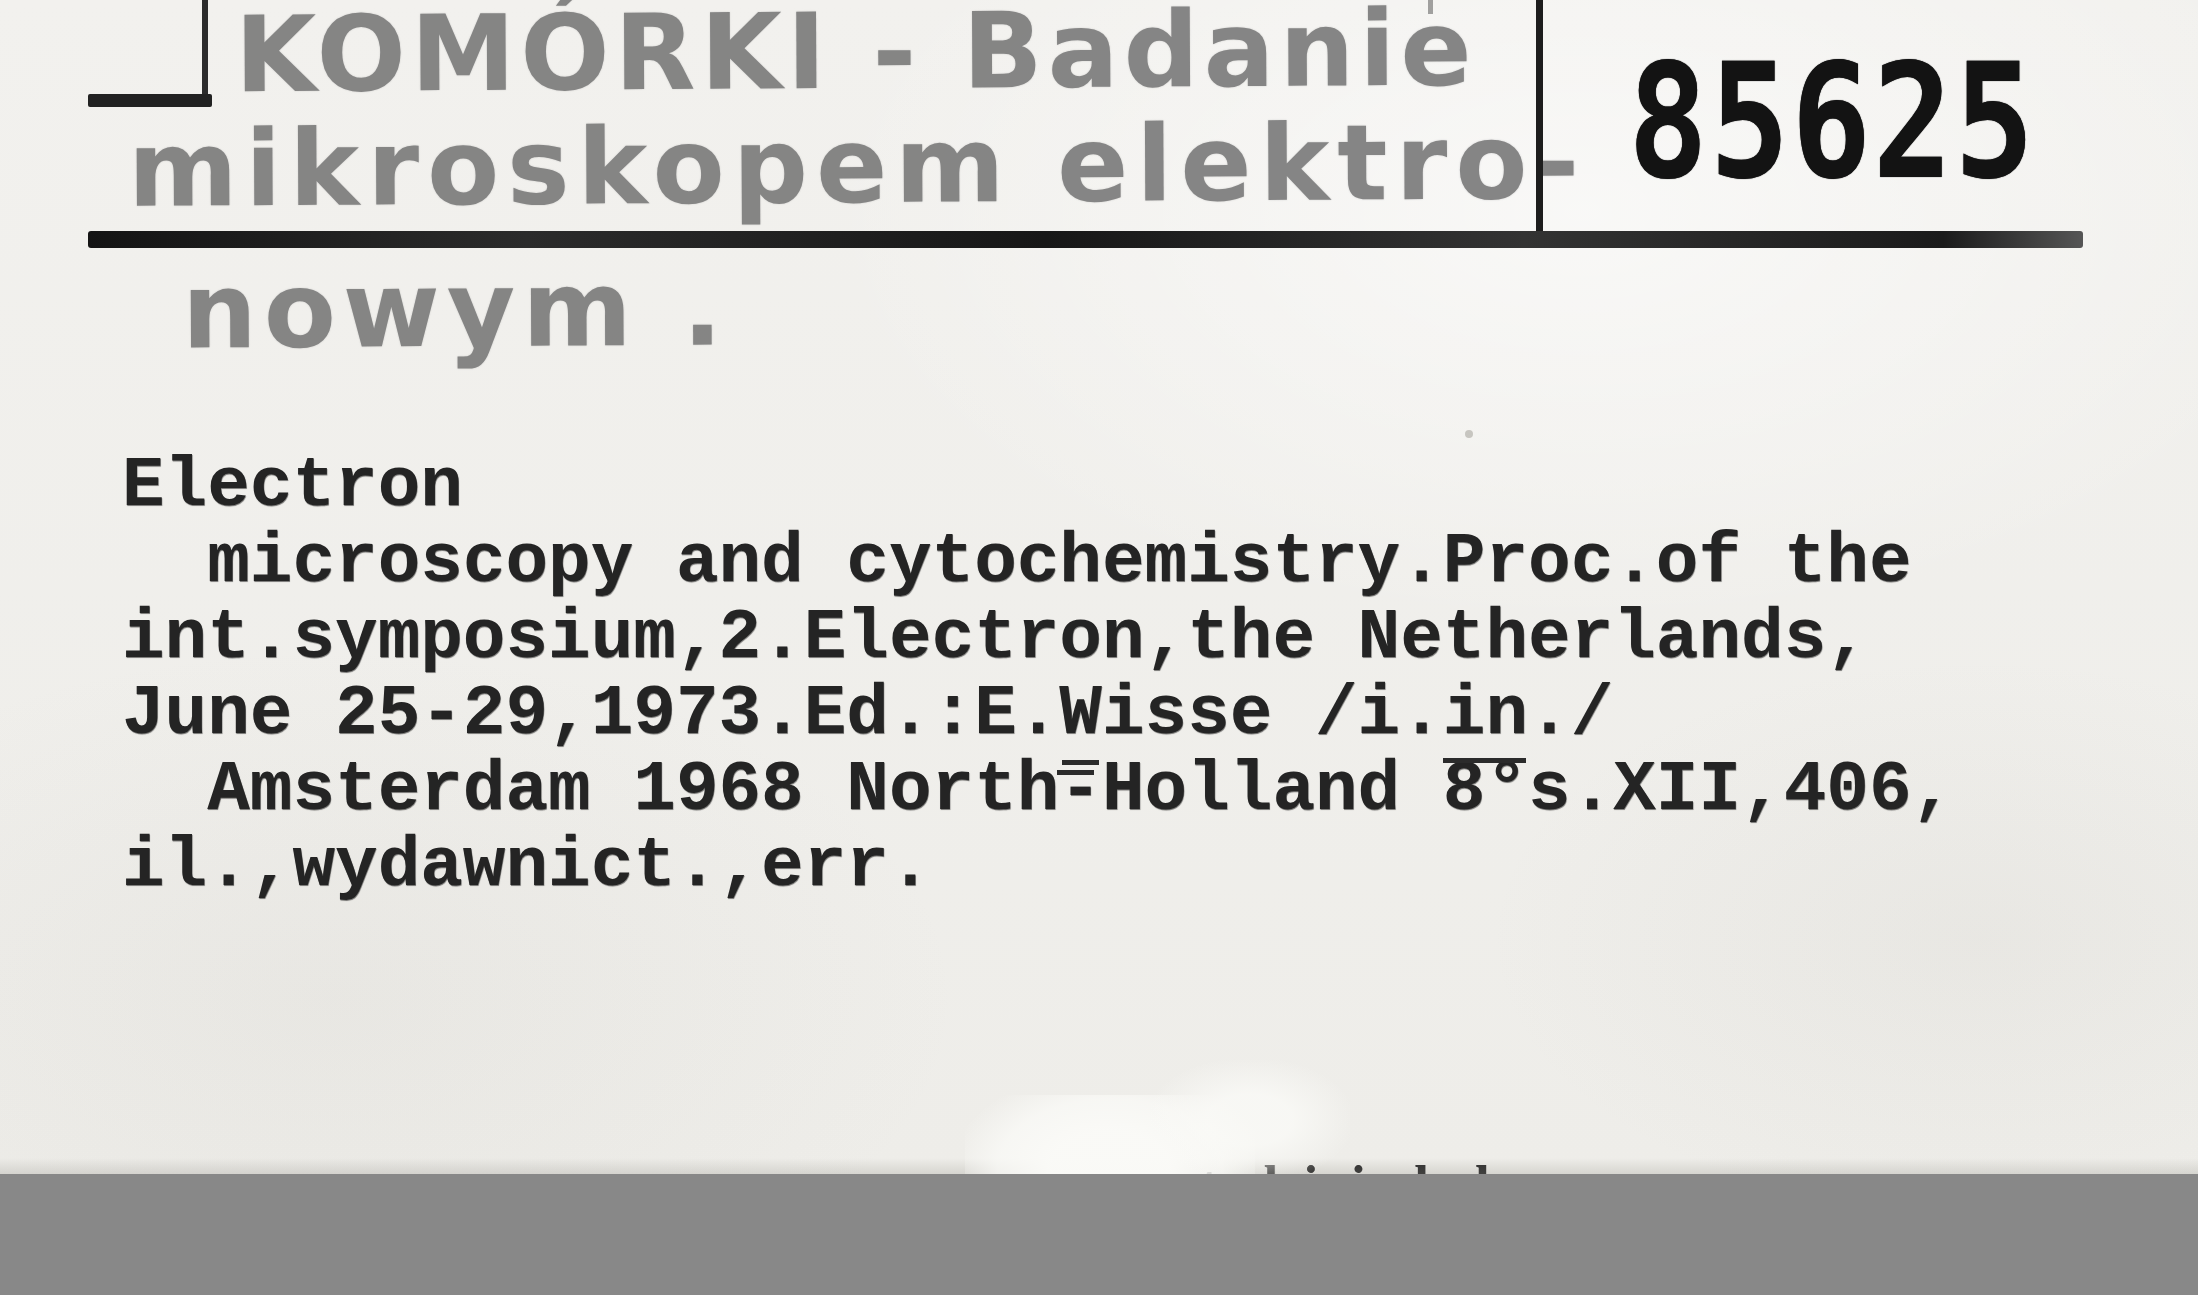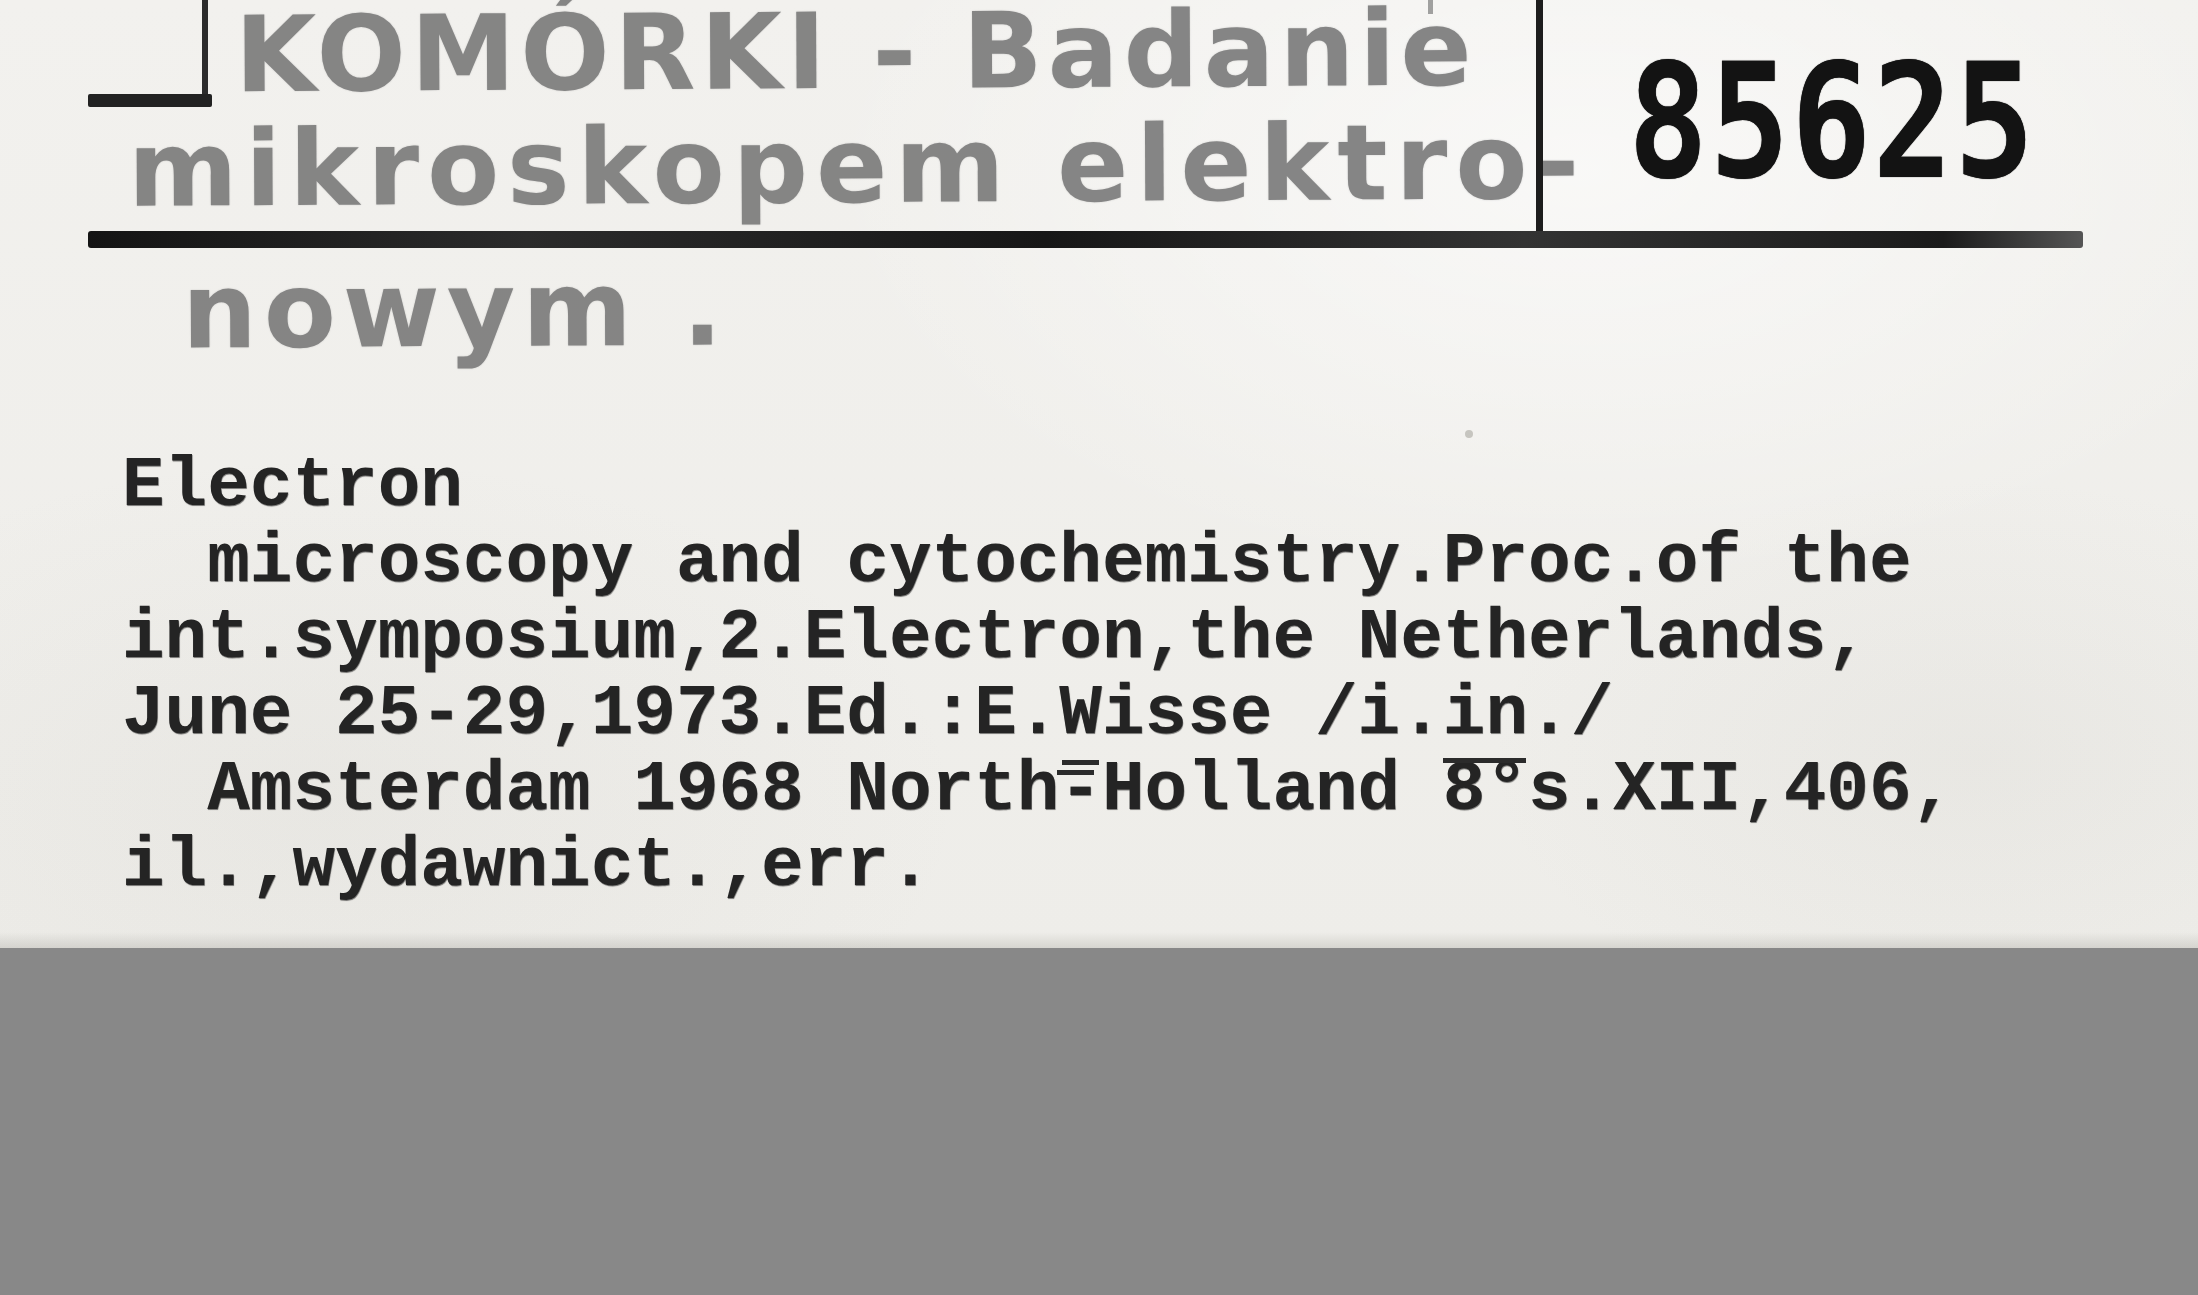--- a/index.html
+++ b/index.html
@@ -1,18 +1,18 @@
 <!DOCTYPE html>
 <html><head>
 <meta charset="utf-8">
 <style>
   html,body{margin:0;padding:0;background:#888;}
   .stage{
     position:relative;
-    width:2198px;height:948px;
+    width:2198px;height:1174px;
     overflow:hidden;
     background:
       radial-gradient(1100px 600px at 72% 18%, rgba(255,255,255,.55), rgba(255,255,255,0) 70%),
       radial-gradient(900px 500px at 15% 85%, rgba(175,172,164,.10), rgba(175,172,164,0) 70%),
       radial-gradient(700px 400px at 90% 80%, rgba(175,172,164,.10), rgba(175,172,164,0) 70%),
       linear-gradient(#f2f1ee,#eeede9);
     font-family:"Liberation Sans", sans-serif;
     text-decoration:underline;
   }
   

